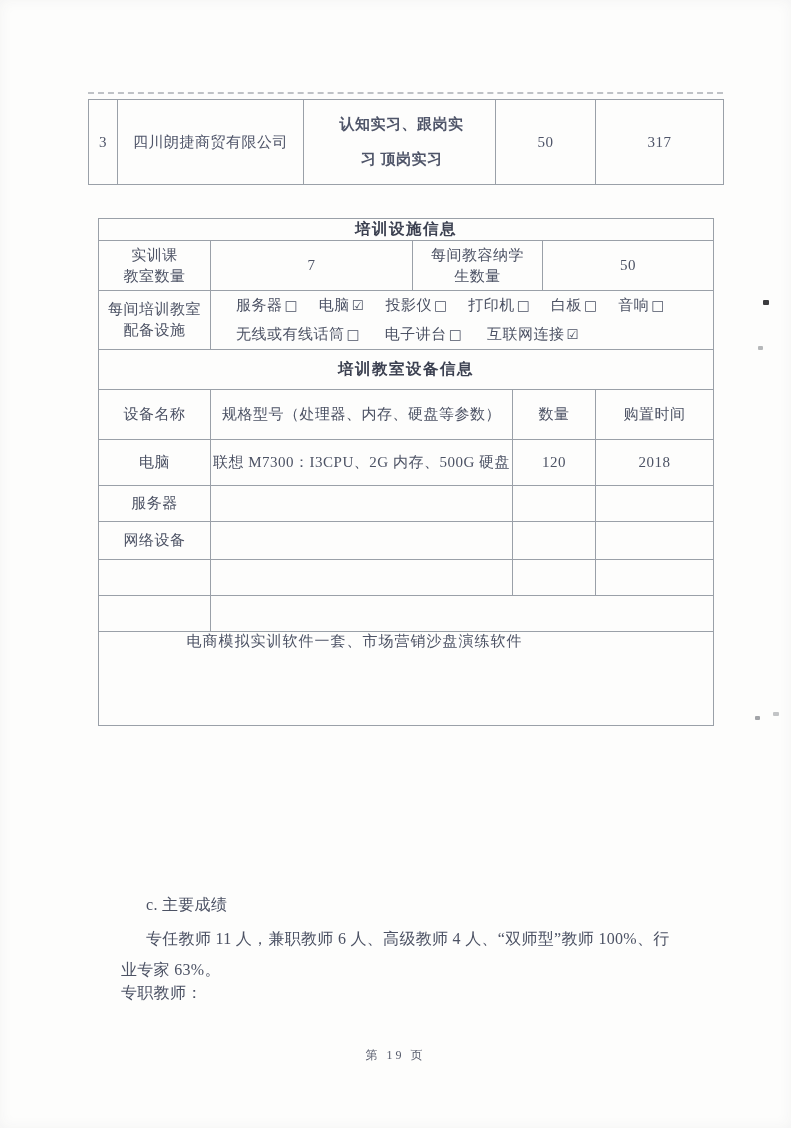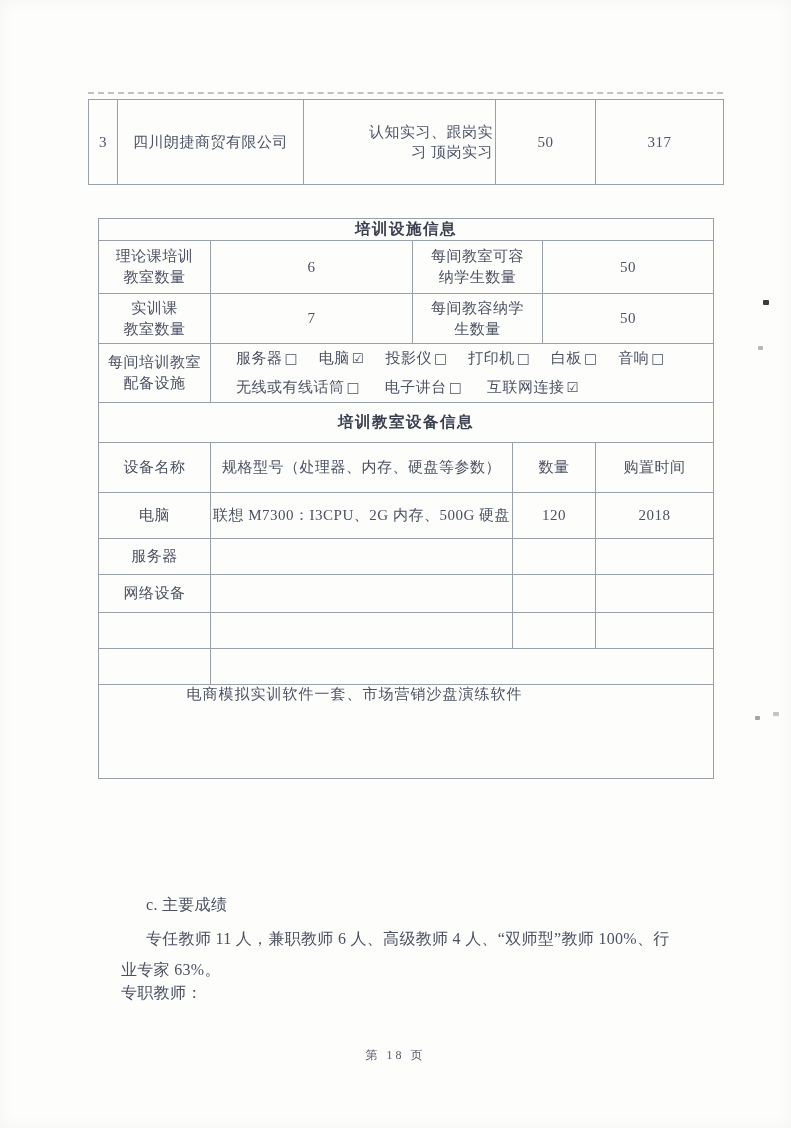--- a/index.html
+++ b/index.html
@@ -23,21 +23,21 @@
     padding:0 2px;
     letter-spacing:0.5px;
     overflow:hidden;
   }
   .pre { white-space:pre-line; line-height:21px; }
   .hdr { font-weight:bold; color:#3b4050; letter-spacing:1.5px; font-size:15.5px; }
 
   
   .t-top { left:88px; top:99px; width:635px; height:86px; }
   .t-top td { color:#4e5468; }
-  .cell-practice { text-align:right; padding-left:6px; line-height:20px; }
+  .cell-practice { text-align:center; padding-left:6px; line-height:35px;font-weight:bold; }
 
   
   .artifact-line {
     position:absolute; left:88px; top:92px; width:635px; height:0;
     border-top:2px dashed #8d929b; opacity:.55;
   }
 
   
   .t-main { left:98px; top:218px; width:615px; }
   .r1{height:15px;} .r2{height:53px;} .r3{height:50px;padding-left:13px;} .r4{height:59px;}
@@ -110,28 +110,20 @@
       <col style="width:30px">
         <col style="width:53px">
         <col style="width:118px">
     </colgroup>
 
     <tbody>
         <tr class="r1">
       <td colspan="6" class="hdr">培训设施信息</td>
     </tr>
 
-    <tr class="r2">
-      <td class="pre">理论课培训
-教室数量</td>
-      <td>6</td>
-      <td colspan="2" class="pre">每间教室可容
-纳学生数量</td>
-      <td colspan="2">50</td>
-    </tr>
 
     <tr class="r3">
       <td class="pre">实训课
 教室数量</td>
       <td>7</td>
       <td colspan="2" class="pre">每间教容纳学
 生数量</td>
       <td colspan="2">50</td>
     </tr>
 
@@ -198,20 +190,20 @@
       <td colspan="6" class="software-content">电商模拟实训软件一套、市场营销沙盘演练软件</td>
     </tr>
   </tbody>
     </table>
 
   <div class="note note-c">c. 主要成绩</div>
   <div class="note note-line1">专任教师 11 人，兼职教师 6 人、高级教师 4 人、“双师型”教师 100%、行</div>
   <div class="note note-line2">业专家 63%。</div>
   <div class="note note-line3">专职教师：</div>
 
-  <div class="footer">第 18 页</div>
+  <div class="footer">第 19 页</div>
 
   <div class="speck speck-1"></div>
   <div class="speck speck-2"></div>
   <div class="speck speck-3"></div>
   <div class="speck speck-4"></div>
 
 </div>
 
 </body></html>

